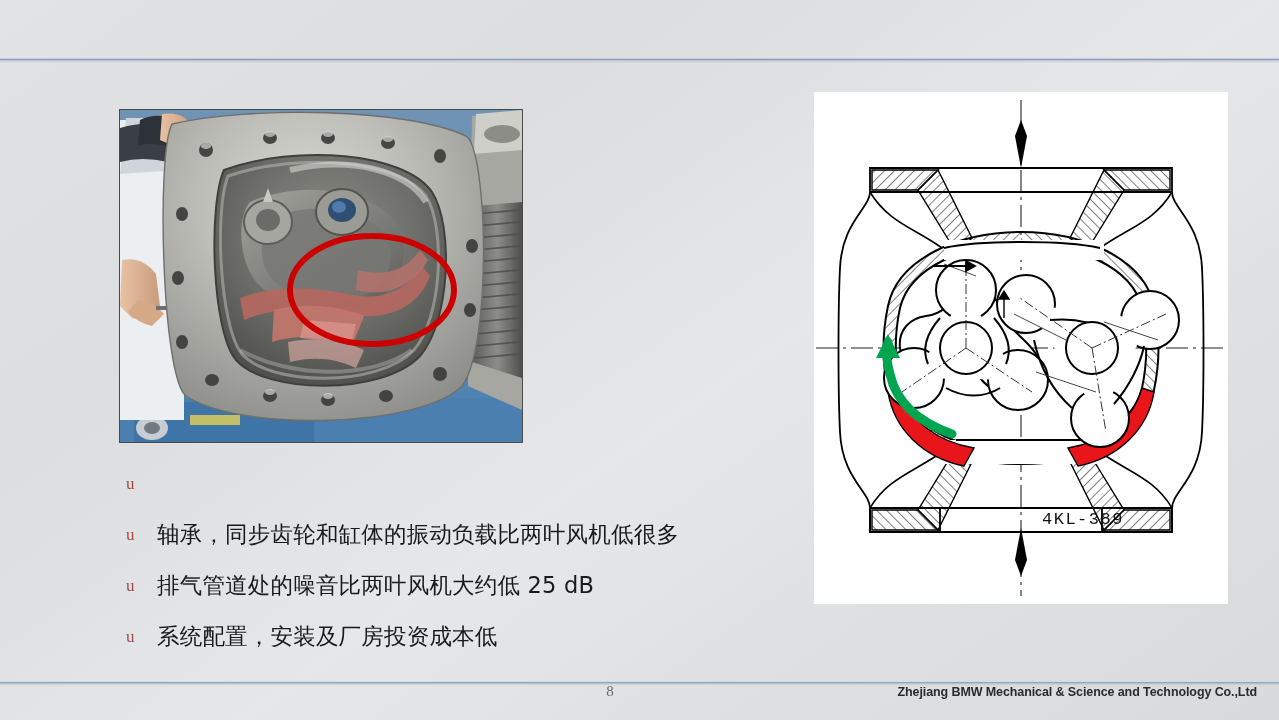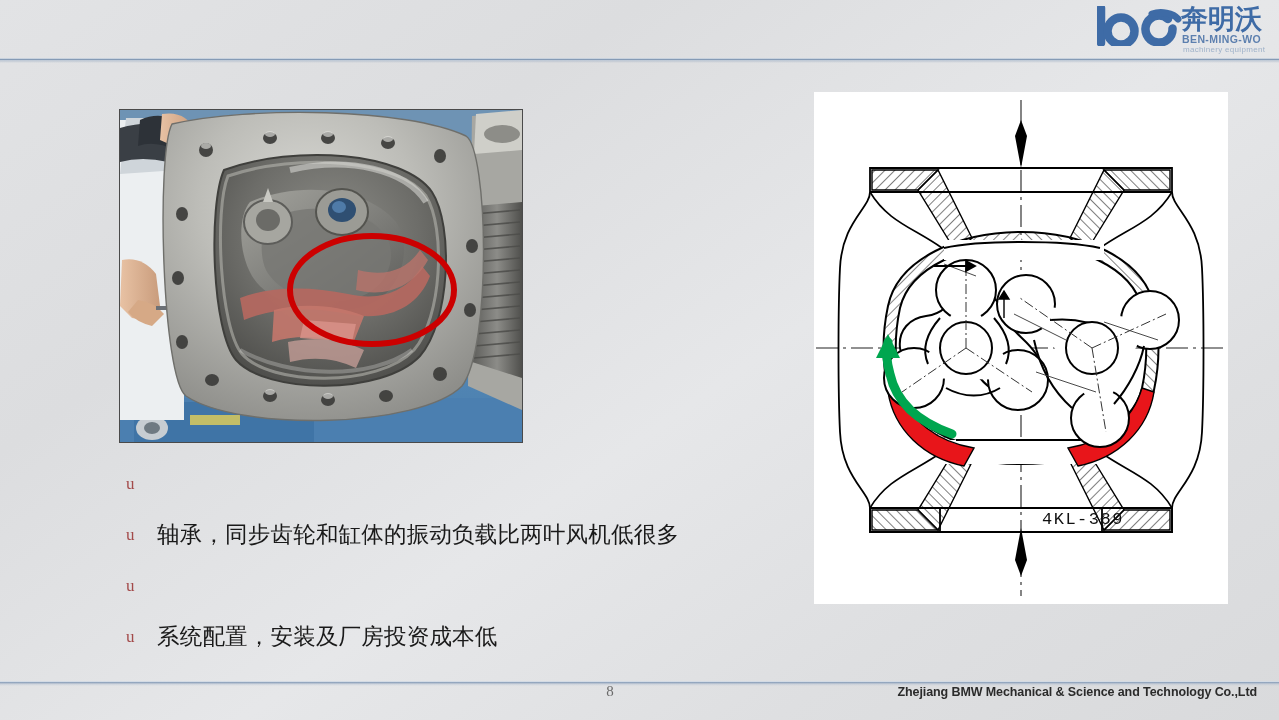--- a/index.html
+++ b/index.html
@@ -195,33 +195,20 @@
 </style>
 </head>
 <body>
 
 <div id="slide">
 
   <div id="header-band"></div>
   <div id="header-rule"></div>
   <div id="header-rule-shadow"></div>
 
-  <div id="logo">
-    <svg class="bo-mark" viewBox="0 0 86 40">
-
-      <path d="M4 2 L4 37" stroke="#3e6ba6" stroke-width="8.5" stroke-linecap="round" fill="none"></path>
-      <circle cx="24" cy="25" r="13.5" stroke="#3e6ba6" stroke-width="8.5" fill="none"></circle>
-
-      <path d="M71 13 A13.5 13.5 0 1 0 75.5 22.5" stroke="#3e6ba6" stroke-width="8.5" fill="none" stroke-linecap="round"></path>
-      <path d="M55 8 C 64 5, 76 7, 81 13" stroke="#3e6ba6" stroke-width="7" fill="none" stroke-linecap="round"></path>
-    </svg>
-    <div class="logo-cn">奔明沃</div>
-    <div class="logo-en">BEN-MING-WO</div>
-    <div class="logo-sub">machinery equipment</div>
-  </div>
 
   <div id="photo-frame">
     <svg id="photo-svg" viewBox="0 0 402 332" preserveAspectRatio="none">
       <defs>
         <linearGradient id="bgBlue" x1="0" y1="0" x2="0" y2="1">
           <stop offset="0%" stop-color="#7aa6cc"></stop>
           <stop offset="45%" stop-color="#5d8fbd"></stop>
           <stop offset="100%" stop-color="#4a7fae"></stop>
         </linearGradient>
         <radialGradient id="metalOuter" cx="45%" cy="30%" r="75%">
@@ -538,20 +525,21 @@
   <div id="bullets">
     <div class="bullet-row">
       <span class="bullet-mark">u</span>
     </div>
     <div class="bullet-row">
       <span class="bullet-mark">u</span>
       <span class="bullet-text">轴承，同步齿轮和缸体的振动负载比两叶风机低很多</span>
     </div>
     <div class="bullet-row">
       <span class="bullet-mark">u</span>
+      <span class="bullet-text">排气管道处的噪音比两叶风机大约低 25 dB</span>
     </div>
     <div class="bullet-row">
       <span class="bullet-mark">u</span>
       <span class="bullet-text">系统配置，安装及厂房投资成本低</span>
     </div>
   </div>
 
   <div id="footer-band"></div>
   <div id="footer-rule"></div>
   <div id="footer-rule-2"></div>

